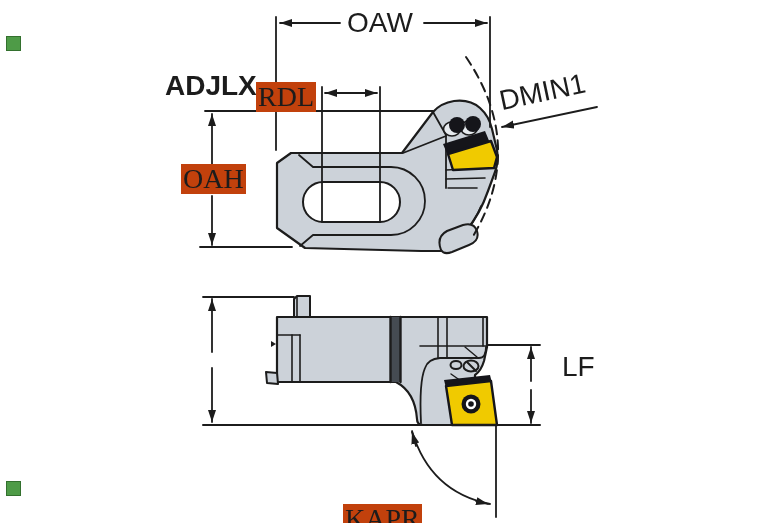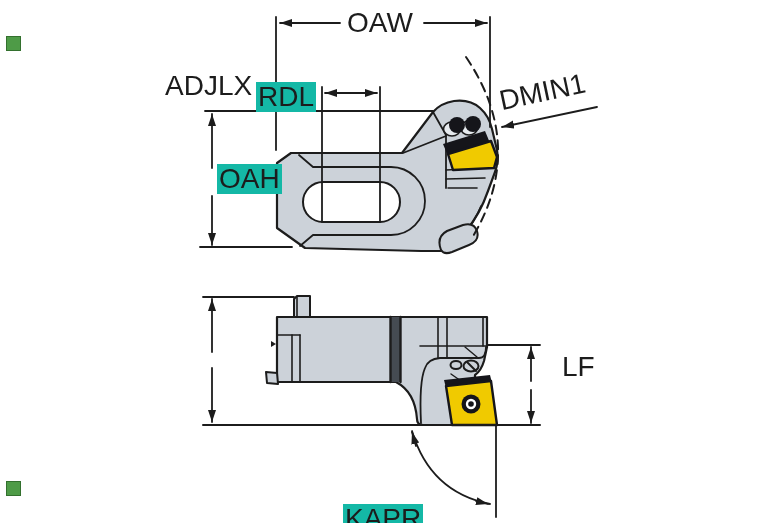--- a/index.html
+++ b/index.html
@@ -5,21 +5,21 @@
   html,body{margin:0;padding:0;background:#ffffff;}
   #stage{
     position:relative;width:659px;height:523px;background:#ffffff;overflow:hidden;
     font-family:"Liberation Sans", sans-serif;color:#1c1c1c;
   }
   #drawing{position:absolute;left:0;top:0;}
   .dim-label{
     position:absolute;font-size:28px;line-height:30px;white-space:nowrap;
     color:#1c1c1c;letter-spacing:0px;
   }
-  .dim-label.bg{background:#14b8a6;padding:0 2px;}
+  .dim-label.bg{background:#c2410c;padding:0 2px;font-family:Liberation Serif, serif;}
   .rot{transform:rotate(-12deg);transform-origin:0 100%;}
   .green-sq{
     position:absolute;width:15px;height:15px;background:#4e9b47;border:1px solid #33702e;
     box-sizing:border-box;
   }
 </style>
 </head>
 <body>
 
 <div id="stage">
@@ -132,23 +132,23 @@
       <path d="M488,345 L540,345"></path>
 
       <path d="M412,431 Q430,492 490,504"></path>
       <path d="M416,446 L412,432" marker-end="url(#ah)"></path>
       <path d="M476,501 L488,504" marker-end="url(#ah)"></path>
       <path d="M496,425 L496,517"></path>
     </g>
   </svg>
 
   <div class="dim-label" style="left:347px;top:8px;">OAW</div>
-  <div class="dim-label" style="left:165px;top:71px;">ADJLX</div>
+  <div class="dim-label" style="left:165px;top:71px;font-weight:bold;">ADJLX</div>
   <div class="dim-label bg" style="left:256px;top:82px;">RDL</div>
   <div class="dim-label rot" style="left:503px;top:86px;">DMIN1</div>
-  <div class="dim-label bg" style="left:181px;top:164px;margin-left:36px;">OAH</div>
+  <div class="dim-label bg" style="left:181px;top:164px;">OAH</div>
   <div class="dim-label" style="left:562px;top:352px;">LF</div>
   <div class="dim-label bg" style="left:343px;top:464px;margin-top:40px;">KAPR</div>
 
   <div class="green-sq" style="left:6px;top:36px;"></div>
   <div class="green-sq" style="left:6px;top:481px;"></div>
 
 </div>
 
 </body></html>

